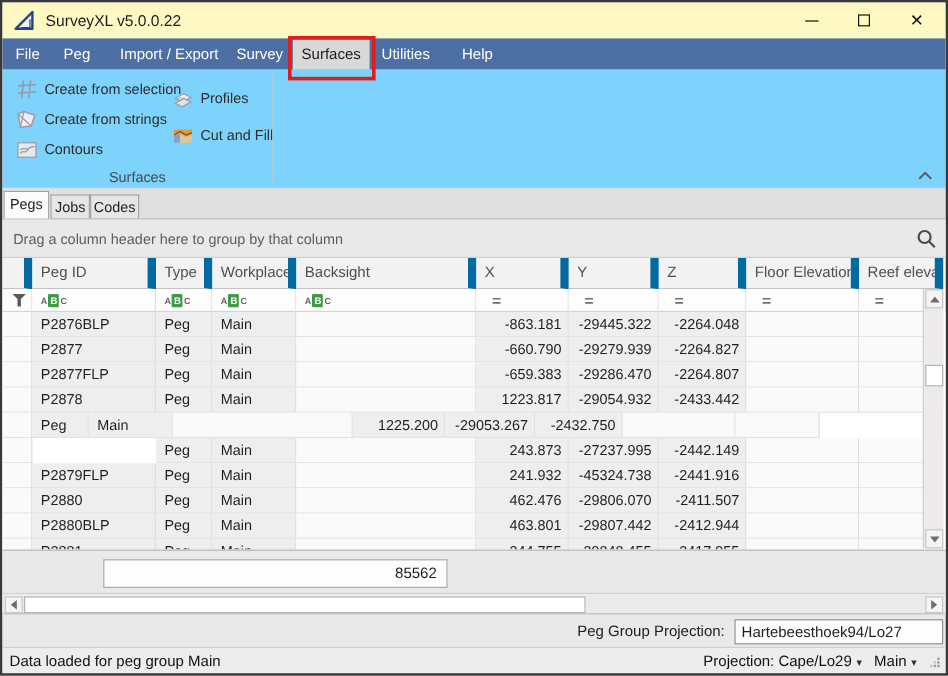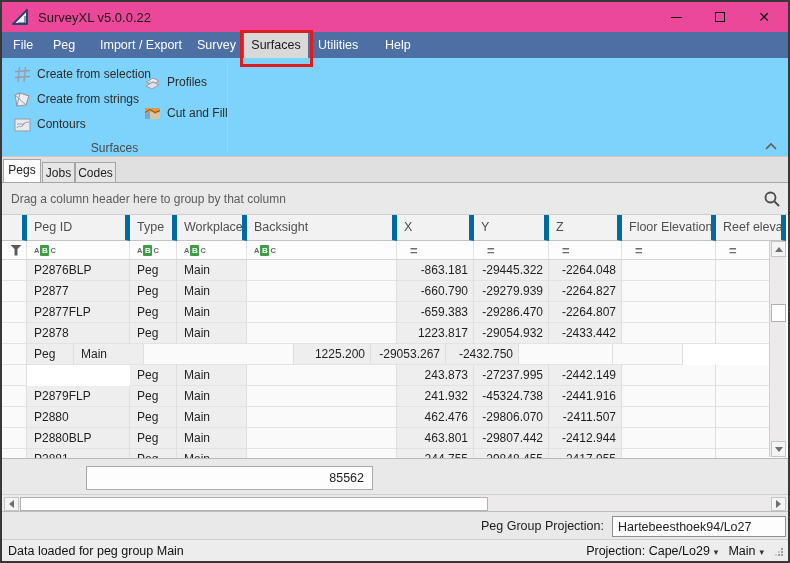--- a/index.html
+++ b/index.html
@@ -2,21 +2,21 @@
 <html style="--menu-blue: #4d6fa4; --hl-red: #df1d1d; --abc-green: #3f9c46;"><head>
 <meta charset="utf-8">
 <style>
   * { margin:0; padding:0; box-sizing:border-box; }
   html,body { width:790px; height:563px; background:#888; }
   body { font-family:"Liberation Sans","DejaVu Sans",sans-serif; font-size:12px; color:#222; }
   .win { position:absolute; left:0; top:0; width:790px; height:563px; border:2px solid #383838; background:#eef0f0; overflow:hidden; }
   .inner { position:absolute; inset:0; }
 
   
-  .titlebar { position:absolute; left:0; top:0; width:786px; height:30px; background:#ec4899; }
+  .titlebar { position:absolute; left:0; top:0; width:786px; height:30px; background:#fef9c3; }
   .appicon { position:absolute; left:8px; top:5px; width:20px; height:20px; }
   .title { position:absolute; left:36px; top:8px; font-size:13px; color:#1b1b1b; }
   .wbtn { position:absolute; top:0; width:44px; height:30px; display:flex; align-items:center; justify-content:center; }
   .wbtn.minb { right:90px; } .wbtn.maxb { right:46px; } .wbtn.closeb { right:2px; }
   .glyph-min { width:11px; height:0; border-top:1.6px solid #111; display:block; }
   .glyph-max { width:10px; height:10px; border:1.4px solid #111; display:block; }
   .glyph-close { font-size:14px; color:#111; line-height:1; }
 
   
   .menubar { position:absolute; left:0; top:30px; width:786px; height:26px; background:var(--menu-blue,#4d6fa4); }
@@ -42,21 +42,21 @@
   .tab.t2 { left:73px; width:41px; }
 
   
   .gridwrap { position:absolute; left:0; top:180px; width:786px; height:329px; background:#fff; border-top:1px solid #a5a5a5; }
   .groupby { position:absolute; left:0; top:0; width:786px; height:32px; background:#e9e9e9; border-bottom:1px solid #cfcfcf; }
   .groupby .hint { position:absolute; left:9px; top:9px; color:#5c5c5c; }
   .searchicon { position:absolute; right:7px; top:7px; width:18px; height:18px; }
 
   .ghead, .gfilter { position:absolute; left:0; display:flex; }
   .ghead { top:32px; height:26px; }
-  .hc { height:26px; background:#f2f2f2; border-right:5px solid #0369a1; border-bottom:1px solid #c4c4c4; color:#4f4f4f; font-size:12.5px; padding:5px 0 0 7px; overflow:hidden; white-space:nowrap; }
+  .hc { height:26px; background:#f2f2f2; border-right:7px solid #0369a1; border-bottom:1px solid #c4c4c4; color:#4f4f4f; font-size:12.5px; padding:5px 0 0 7px; overflow:hidden; white-space:nowrap; }
   .gfilter { top:58px; height:19px; }
   .fc { height:19px; background:#fdfdfd; border-right:1px solid #e2e2e2; border-bottom:1px solid #d5d5d5; padding-left:7px; display:flex; align-items:center; }
   .funnel { width:12px; height:11px; background:#5a5a5a; clip-path:polygon(0 0,100% 0,62% 42%,62% 100%,38% 100%,38% 42%); margin-left:1px; }
   .abc { display:inline-flex; align-items:center; gap:1px; }
   .abc i { font-style:normal; font-size:7.5px; color:#666; font-weight:bold; }
   .abc b { font-size:8px; color:#fff; background:var(--abc-green,#3f9c46); width:9px; height:11px; display:inline-flex; align-items:center; justify-content:center; border-radius:1px; }
   .eq { color:#6f6f6f; font-size:13px; font-weight:bold; margin-left:6px; }
 
   .gbody { position:absolute; left:0; top:77px; width:786px; height:198px; overflow:hidden; background:#fff; }
   .dr { display:flex; height:21px; }

